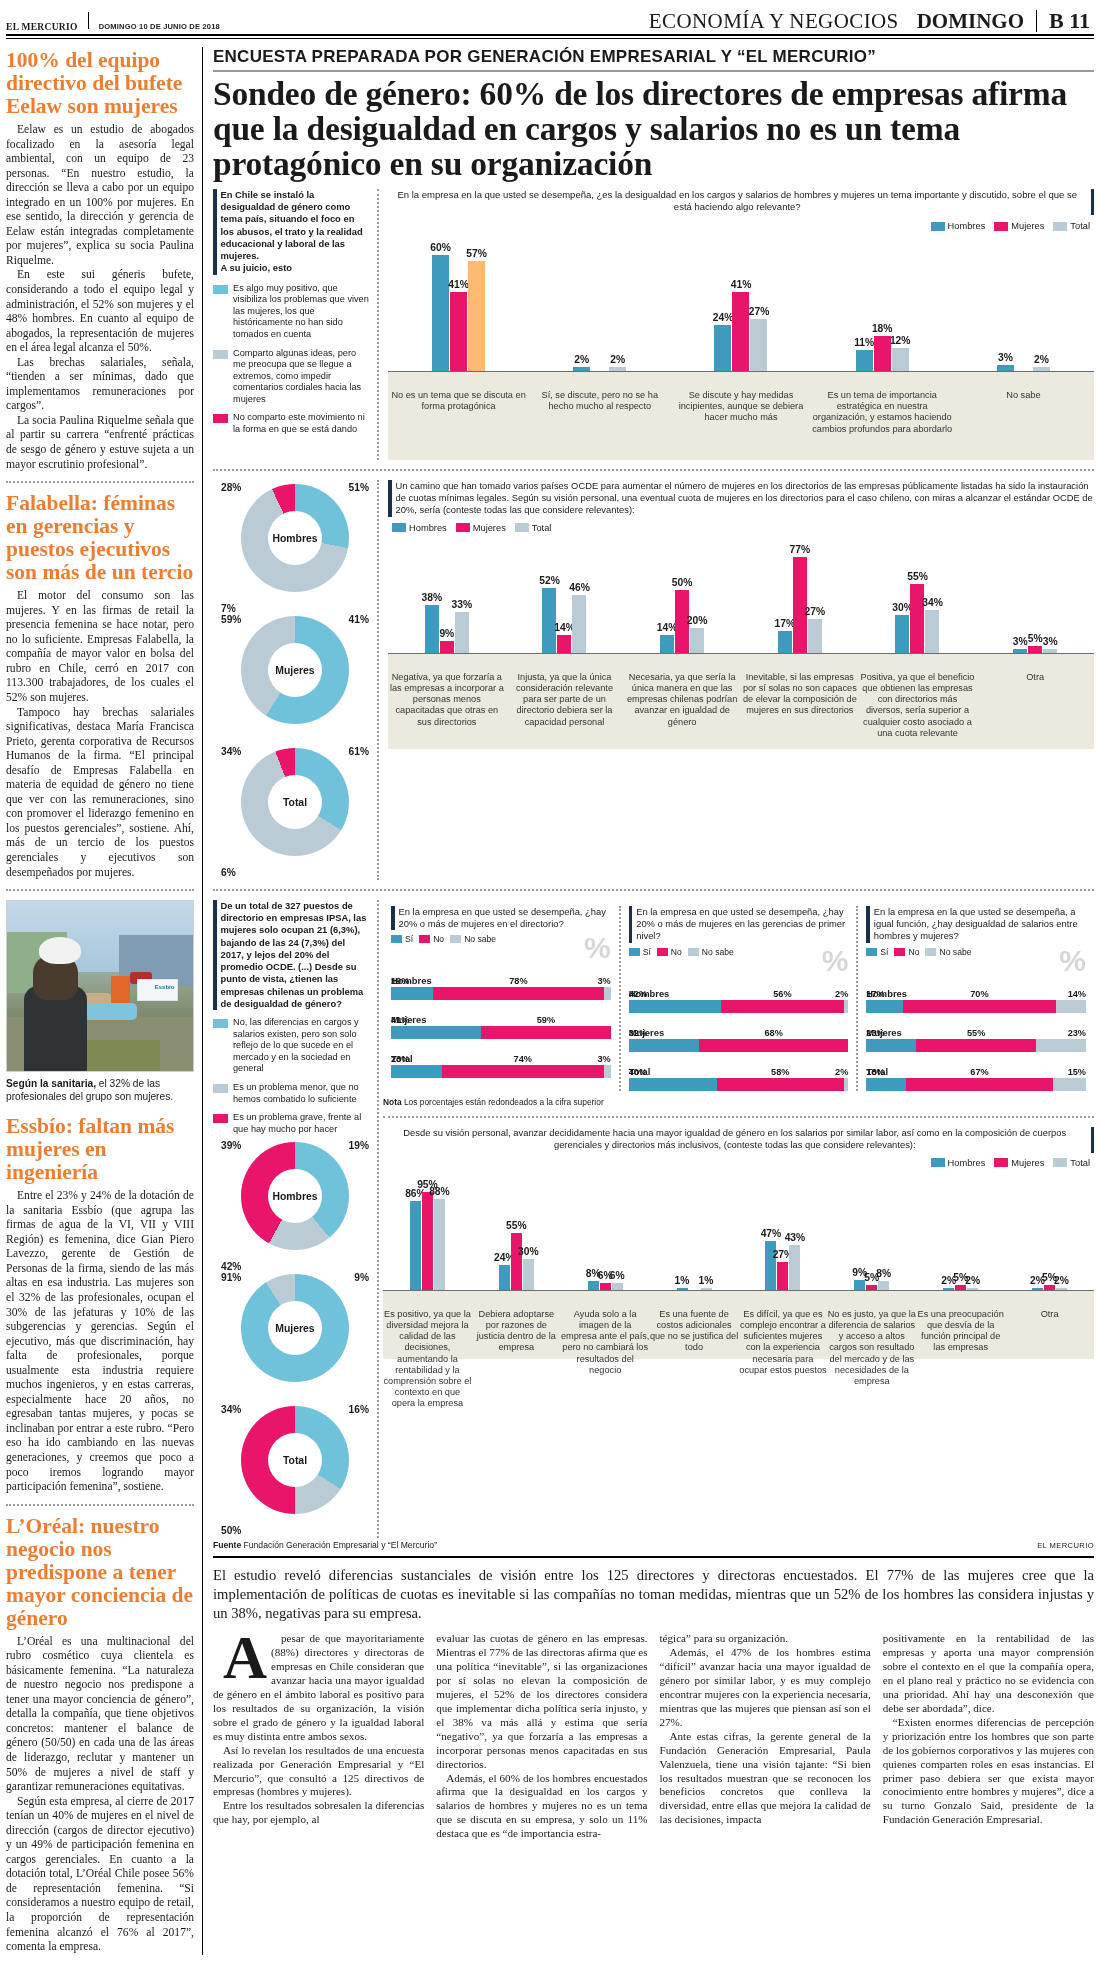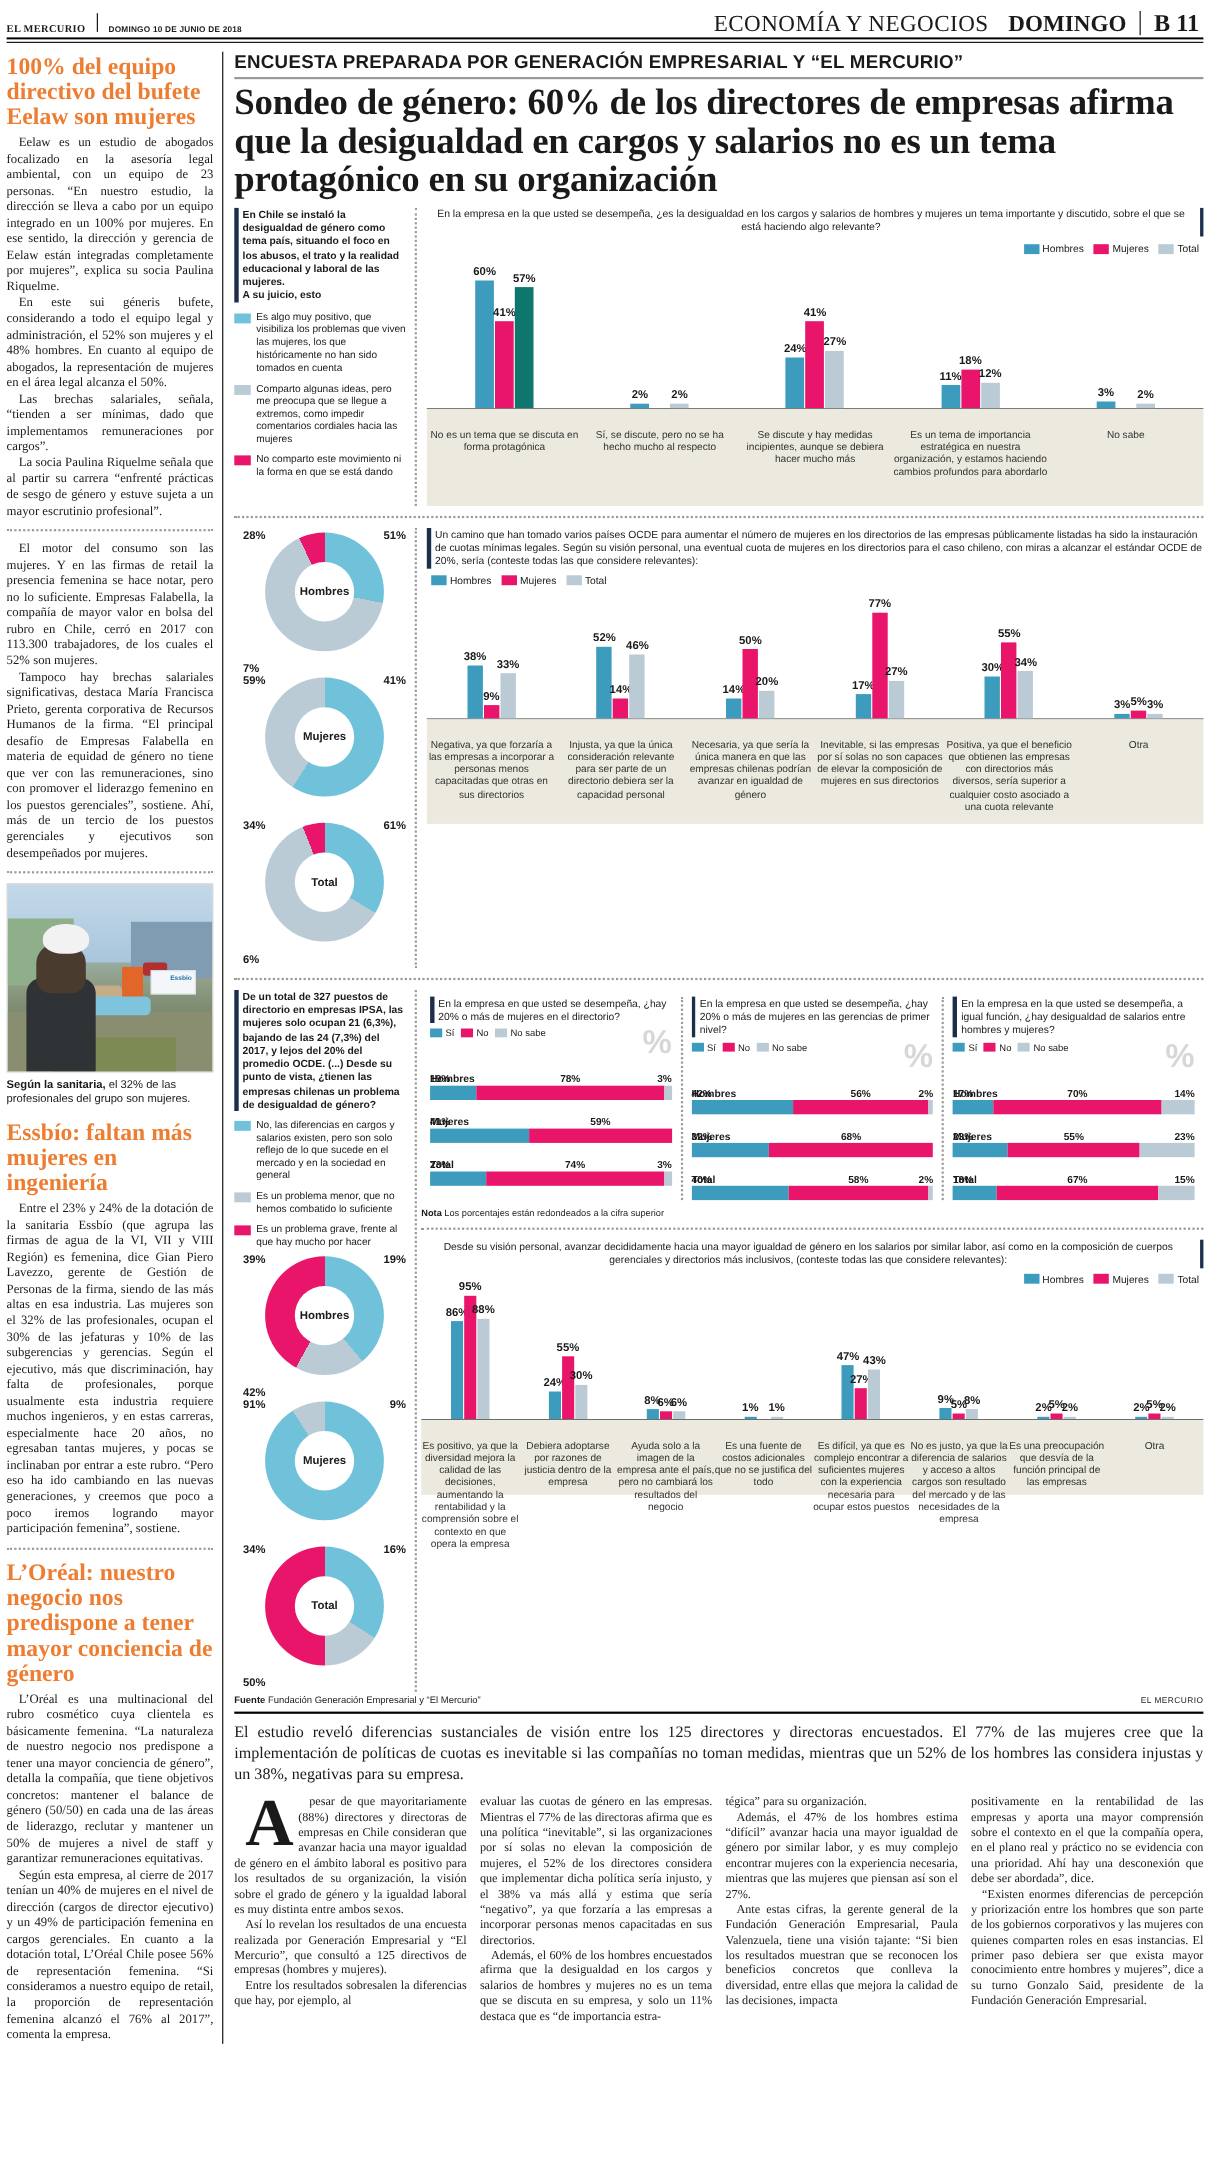--- a/index.html
+++ b/index.html
@@ -146,20 +146,21 @@
       <p>Eelaw es un estudio de abogados focalizado en la asesoría legal ambiental, con un equipo de 23 personas. “En nuestro estudio, la dirección se lleva a cabo por un equipo integrado en un 100% por mujeres. En ese sentido, la dirección y gerencia de Eelaw están integradas completamente por mujeres”, explica su socia Paulina Riquelme.</p>
       <p>En este sui géneris bufete, considerando a todo el equipo legal y administración, el 52% son mujeres y el 48% hombres. En cuanto al equipo de abogados, la representación de mujeres en el área legal alcanza el 50%.</p>
       <p>Las brechas salariales, señala, “tienden a ser mínimas, dado que implementamos remuneraciones por cargos”.</p>
       <p>La socia Paulina Riquelme señala que al partir su carrera “enfrenté prácticas de sesgo de género y estuve sujeta a un mayor escrutinio profesional”.</p>
     </div>
   </div>
 
   <div class="dotrule"></div>
 
   <div>
+    <div class="lhead">Falabella: féminas en gerencias y puestos ejecutivos son más de un tercio</div>
     <div class="lbody">
       <p>El motor del consumo son las mujeres. Y en las firmas de retail la presencia femenina se hace notar, pero no lo suficiente. Empresas Falabella, la compañía de mayor valor en bolsa del rubro en Chile, cerró en 2017 con 113.300 trabajadores, de los cuales el 52% son mujeres.</p>
       <p>Tampoco hay brechas salariales significativas, destaca María Francisca Prieto, gerenta corporativa de Recursos Humanos de la firma. “El principal desafío de Empresas Falabella en materia de equidad de género no tiene que ver con las remuneraciones, sino con promover el liderazgo femenino en los puestos gerenciales”, sostiene. Ahí, más de un tercio de los puestos gerenciales y ejecutivos son desempeñados por mujeres.</p>
     </div>
   </div>
 
   <div class="dotrule"></div>
 
   <div class="photo">
     <div class="sky"></div>
@@ -253,21 +254,21 @@
         </div>
       </div>
       <div class="bplot" id="c1plot" style="height:138px;position:relative;margin-top:2px">
             <div class="bgroup" style="left: 0px; width: 141.2px;">
               <div class="bar" style="width: 17px; height: 116px; background: rgb(61, 156, 189);">
                 <span class="bval">60%</span>
               </div>
               <div class="bar" style="width: 17px; height: 79.2667px; background: rgb(232, 21, 107);">
                 <span class="bval">41%</span>
               </div>
-              <div class="bar" style="width: 17px; height: 110.2px; background: #0f766e;">
+              <div class="bar" style="width: 17px; height: 110.2px; background: #fdba74;">
                 <span class="bval">57%</span>
               </div>
             </div>
             <div class="bgroup" style="left: 141.2px; width: 141.2px;">
               <div class="bar" style="width: 17px; height: 3.86667px; background: rgb(61, 156, 189);">
                 <span class="bval">2%</span>
               </div>
               <div class="bar" style="width: 17px; height: 0px; background: transparent;"></div>
               <div class="bar" style="width: 17px; height: 3.86667px; background: rgb(186, 203, 214);">
                 <span class="bval">2%</span>
@@ -728,21 +729,21 @@
                   <span class="swatch" style="background:#bacbd6"></span>
                   <span>Total</span>
                 </div>
           </div>
         </div>
         <div class="bplot" id="c3plot" style="height:120px;position:relative;margin-top:2px">
               <div class="bgroup" style="left: 0px; width: 88.875px;">
                 <div class="bar" style="width: 11px; height: 88.7158px; background: rgb(61, 156, 189);">
                   <span class="bval">86%</span>
                 </div>
-                <div class="bar" style="width: 11px; height: 112px; background: rgb(232, 21, 107);">
+                <div class="bar" style="width: 11px; height: 98px; background: rgb(232, 21, 107);">
                   <span class="bval">95%</span>
                 </div>
                 <div class="bar" style="width: 11px; height: 90.7789px; background: rgb(186, 203, 214);">
                   <span class="bval">88%</span>
                 </div>
               </div>
               <div class="bgroup" style="left: 88.875px; width: 88.875px;">
                 <div class="bar" style="width: 11px; height: 24.7579px; background: rgb(61, 156, 189);">
                   <span class="bval">24%</span>
                 </div>

